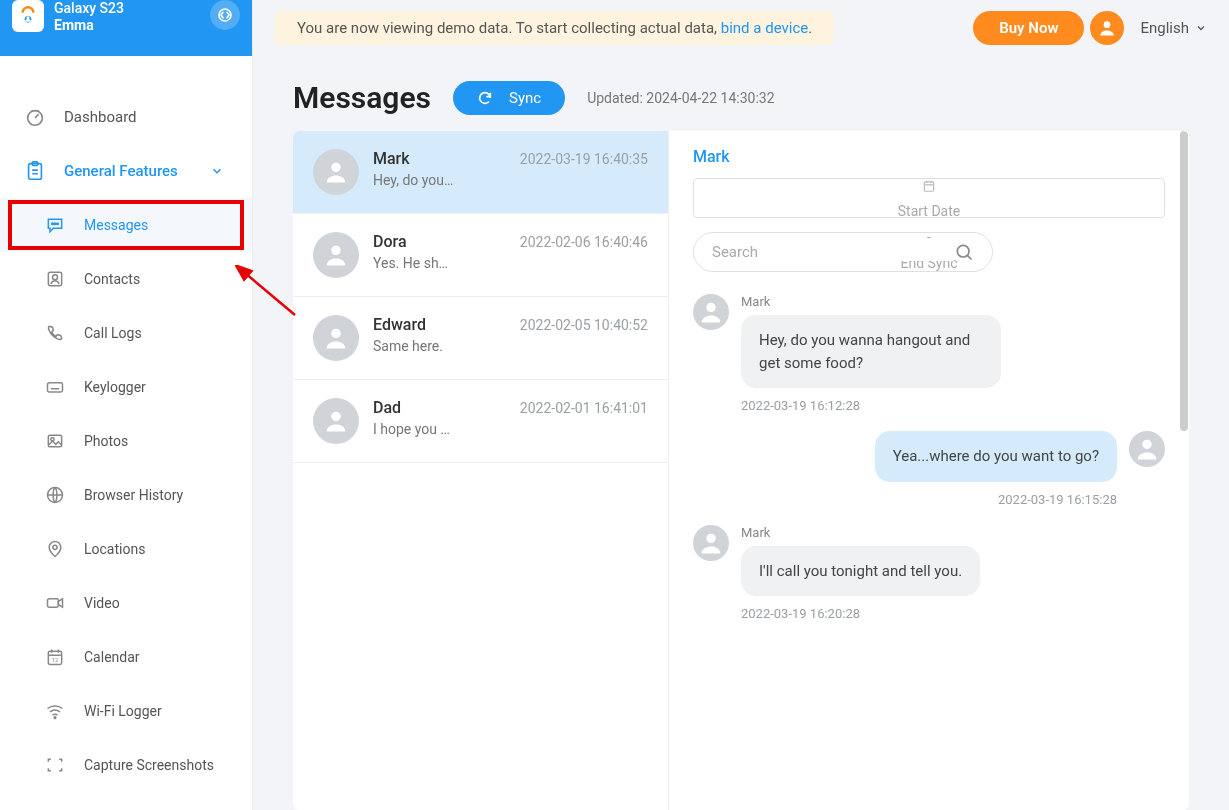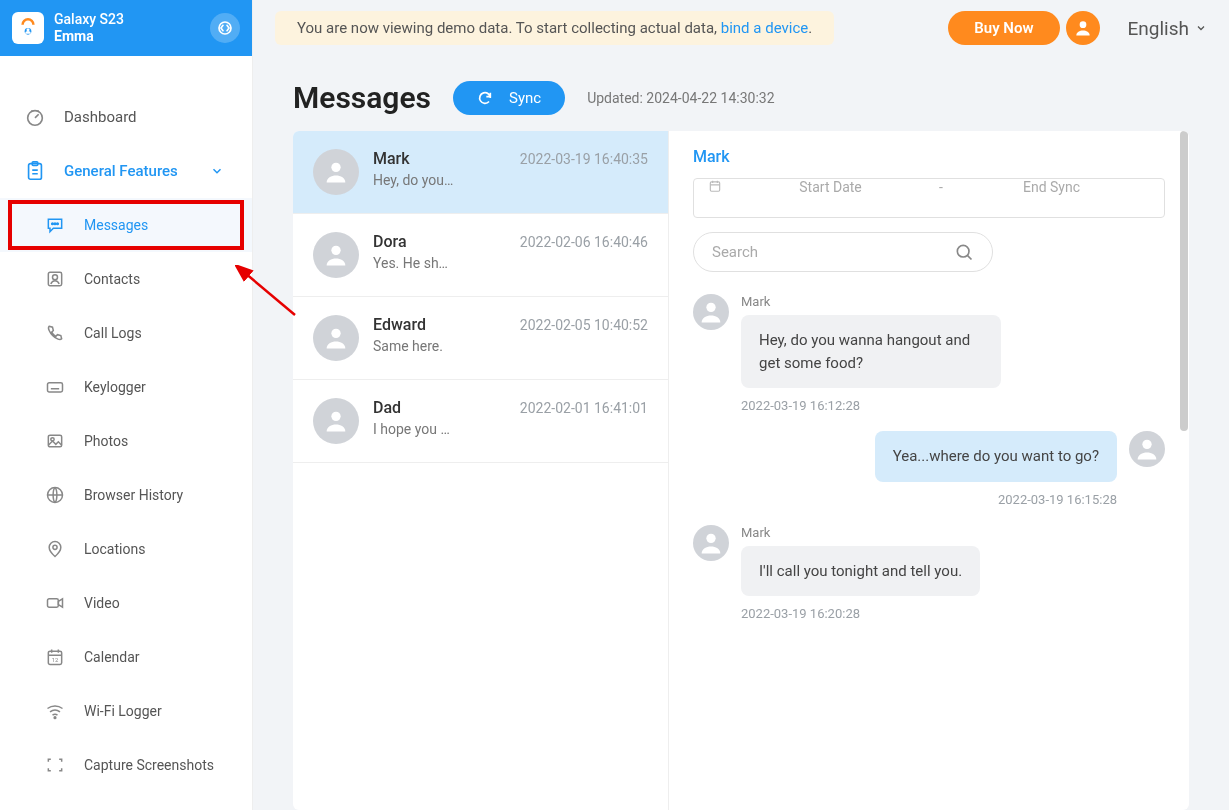--- a/index.html
+++ b/index.html
@@ -1,20 +1,20 @@
 <!DOCTYPE html>
 <html><head>
 <meta charset="utf-8">
 <style>
   * { box-sizing: border-box; margin: 0; padding: 0; font-family: -apple-system, BlinkMacSystemFont, "Segoe UI", Roboto, Arial, sans-serif; }
   body { width: 1229px; height: 810px; overflow: hidden; background: #fff; }
   .app { display: flex; height: 100%; }
   
   .sidebar { width: 253px; background: #fff; display: flex; flex-direction: column; border-right: 1px solid #eee; }
-  .sidebar-header { height: 56px; background: #2196f3; display: flex; align-items: center; padding: 0 12px; color: #fff; }
+  .sidebar-header { height: 56px; background: #2196f3; display: flex; padding: 0 12px; color: #fff; }
   .logo-box { width: 32px; height: 32px; background: #fff; border-radius: 6px; display: flex; align-items: center; justify-content: center; margin-right: 10px; }
   .logo-box svg { width: 20px; height: 20px; }
   .device-info { flex: 1; line-height: 1.2; }
   .device-model { font-size: 14px; font-weight: 500; }
   .device-user { font-size: 14px; font-weight: 700; }
   .swap-btn { width: 30px; height: 30px; border-radius: 50%; background: rgba(255,255,255,0.22); display:flex;align-items:center;justify-content:center; color:#fff; font-size:16px;}
   .nav { padding-top: 34px; }
   .nav-item { display: flex; align-items: center; height: 54px; padding-left: 24px; color: #555; font-size: 15px; cursor: pointer; gap: 18px; position:relative;}
   .nav-item .icon { width: 22px; height: 22px; display:flex;align-items:center;justify-content:center; color:#888;}
   .nav-item.section { color: #2196f3; font-weight:500;}
@@ -24,53 +24,53 @@
   .nav-item.sub.active { background:#f4f8fd; color:#2196f3;}
   .nav-item.sub.active .icon{color:#2196f3;}
   .highlight-box { position:absolute; left:8px; right:8px; top:2px; bottom:2px; border:4px solid #e60000; pointer-events:none;}
   
   .main { flex:1; background:#f2f4f7; display:flex; flex-direction:column; }
   .topbar { height:56px; display:flex; align-items:center; padding:0 22px; gap:6px;}
   .banner { flex:0 0 auto; background:#fdf3de; border-radius:6px; padding:8px 22px; color:#555; font-size:15px; margin-right:auto;}
   .banner a{color:#2196f3; text-decoration:none;}
   .buy-btn { background:#ff8a1e; color:#fff; border:none; border-radius:20px; padding:8px 26px; font-size:15px; font-weight:600; cursor:pointer;}
   .avatar-btn { width:34px; height:34px; border-radius:50%; background:#ff8a1e; display:flex; align-items:center; justify-content:center; color:#fff;}
-  .lang { display:flex; align-items:center; gap:6px; color:#555; font-size:19px; cursor:pointer; margin-left:22px;justify-content:space-between;}
+  .lang { display:flex; align-items:center; gap:6px; color:#555; font-size:15px; cursor:pointer; margin-left:10px;justify-content:space-between;}
   .page-head { display:flex; align-items:center; gap:22px; padding:24px 40px 16px;}
   .page-title { font-size:30px; font-weight:600; color:#222;}
   .sync-btn { background:#2196f3; color:#fff; border:none; border-radius:20px; padding:8px 24px; font-size:15px; display:flex; align-items:center; gap:16px; cursor:pointer;}
   .updated { color:#777; font-size:14px;}
   .content { flex:1; margin:0 40px 0 40px; background:#fff; border-radius:6px; display:flex; overflow:hidden; position:relative;}
   
   .conv-list { width:376px; border-right:1px solid #eee; overflow-y:auto;}
   .conv-item { display:flex; padding:18px 20px; border-bottom:1px solid #eee; cursor:pointer; gap:14px; align-items:flex-start;}
   .conv-item.selected { background:#d5ebfb;}
   .conv-avatar { width:46px; height:46px; border-radius:50%; background:#d0d3d8; display:flex; align-items:center; justify-content:center; color:#fff;}
   .conv-mid { flex:1; min-width:0;}
   .conv-top { display:flex; justify-content:space-between; align-items:baseline;}
   .conv-name { font-size:16px; color:#333; font-weight:500;}
   .conv-time { font-size:14px; color:#9aa0a6; white-space:nowrap;}
   .conv-preview { font-size:14px; color:#777; margin-top:4px; white-space:nowrap; overflow:hidden; text-overflow:ellipsis;}
   
   .chat-pane { flex:1; display:flex; flex-direction:column;}
   .chat-head { padding:16px 24px 12px;}
   .chat-name { color:#2196f3; font-size:16px; font-weight:500; margin-bottom:12px;}
-  .date-range { display:flex; align-items:flex-start; border:1px solid #e0e0e0; border-radius:4px; height:40px; padding:0 14px; color:#aaa; font-size:14px; gap:10px; margin-bottom:14px;}
+  .date-range { display:flex; align-items:center; border:1px solid #e0e0e0; border-radius:4px; height:40px; padding:0 14px; color:#aaa; font-size:14px; gap:10px; margin-bottom:14px;flex-direction:column;}
   .date-range .cal{color:#bbb;}
   .date-range .ph{flex:1; text-align:center;}
   .search-box { display:flex; align-items:center; border:1px solid #e0e0e0; border-radius:22px; height:40px; padding:0 18px; width:300px;}
   .search-box input{border:none; outline:none; flex:1; font-size:15px; color:#555;}
   .search-box input::placeholder{color:#aaa;}
   .chat-body { flex:1; overflow-y:auto; padding:10px 24px 20px; position:relative;}
   .msg-group { display:flex; gap:12px; margin-bottom:6px; align-items:flex-start;}
   .msg-group.right { flex-direction:row-reverse;}
   .msg-avatar { width:36px;height:36px;border-radius:50%;background:#d0d3d8;display:flex;align-items:center;justify-content:center;color:#fff; flex-shrink:0;}
   .msg-col { display:flex; flex-direction:column; max-width:260px;}
   .msg-sender { font-size:13px; color:#888; margin-bottom:6px;}
-  .msg-bubble { background:#f0f1f3; border-radius:8px; padding:14px 18px; font-size:15px; color:#444; line-height:1.5;}
+  .msg-bubble { background:#f0f1f3; border-radius:15px; padding:14px 18px; font-size:15px; color:#444; line-height:1.5;}
   .msg-group.right .msg-bubble { background:#d5ebfb;}
   .msg-time { font-size:13px; color:#9aa0a6; margin:10px 0 18px; }
   .msg-time.left{ margin-left:48px;}
   .msg-time.right{ text-align:right; margin-right:48px;}
   .chat-thumb { position:absolute; right:1px; top:0; width:8px; height:300px; background:#ccc; border-radius:4px;}
   
   .arrow { position:absolute; left:235px; top:265px; pointer-events:none;}
   svg { display:block; }
 </style>
 </head>

